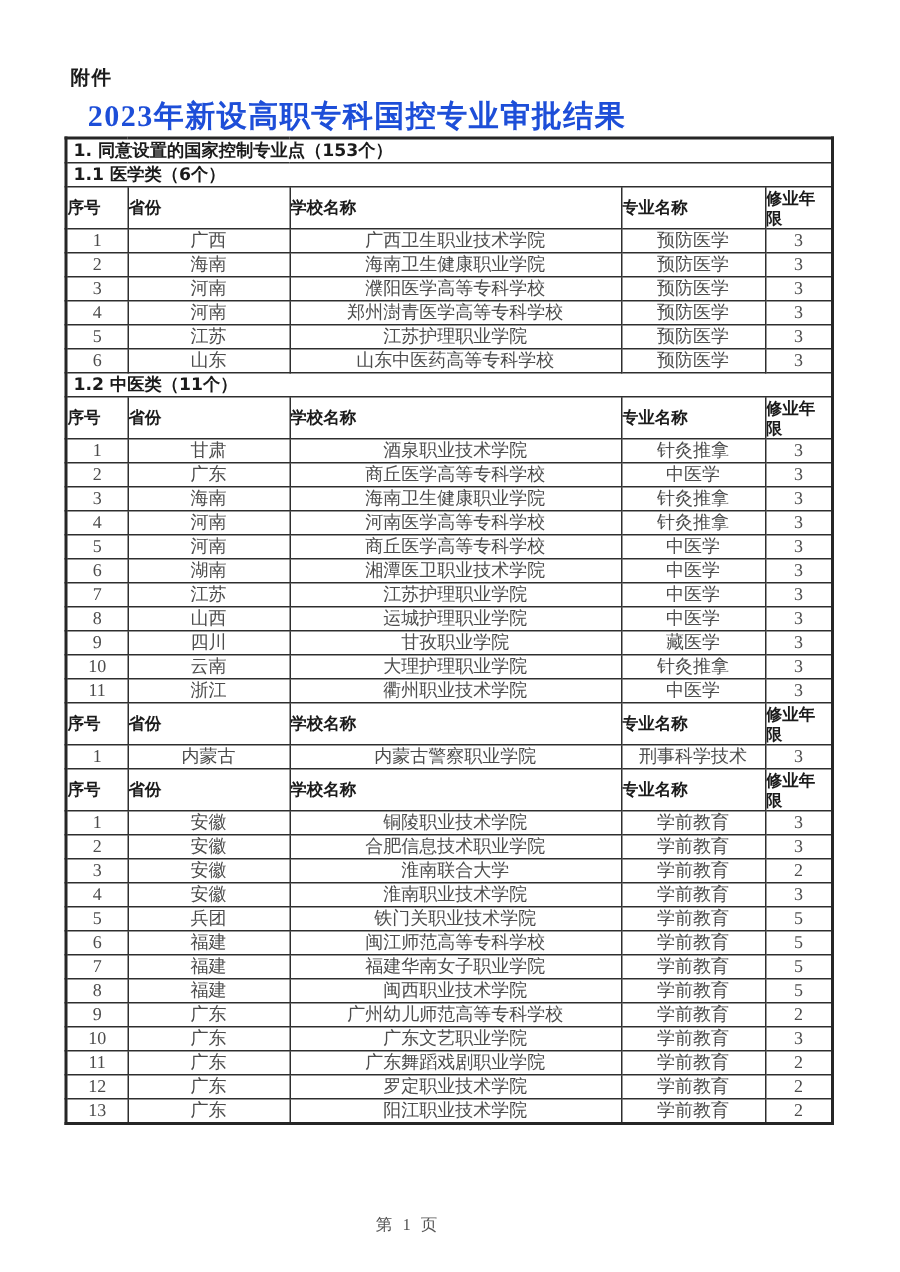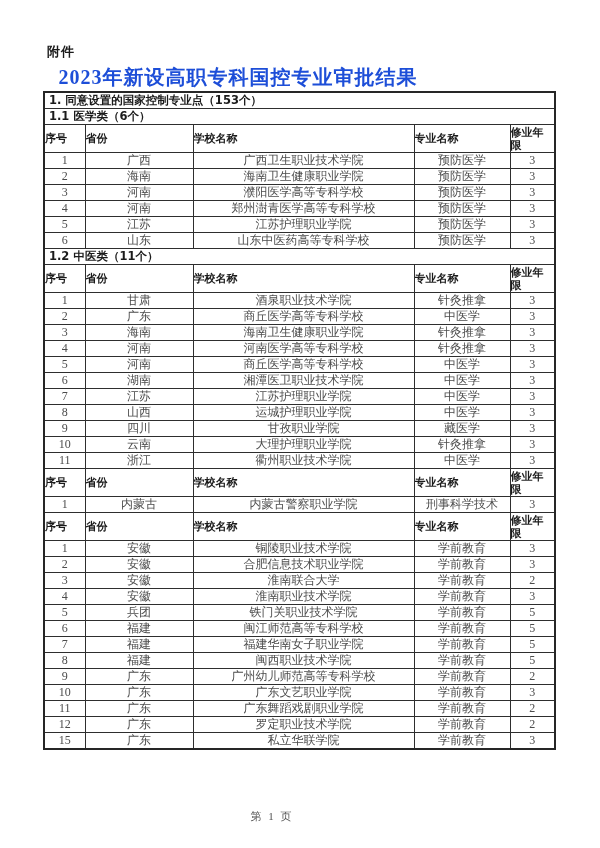--- a/index.html
+++ b/index.html
@@ -345,24 +345,24 @@
             <td>2</td>
           </tr>
           <tr class="data-row">
             <td>12</td>
             <td>广东</td>
             <td>罗定职业技术学院</td>
             <td>学前教育</td>
             <td>2</td>
           </tr>
           <tr class="data-row">
-            <td>15</td>
-            <td>广东</td>
-            <td>私立华联学院</td>
-            <td>学前教育</td>
-            <td>3</td>
+            <td>13</td>
+            <td>广东</td>
+            <td>阳江职业技术学院</td>
+            <td>学前教育</td>
+            <td>2</td>
           </tr>
         </tbody>
     </table>
   </div>
 
   <div class="page-footer">第 1 页</div>
 </div>
 
 </body></html>

